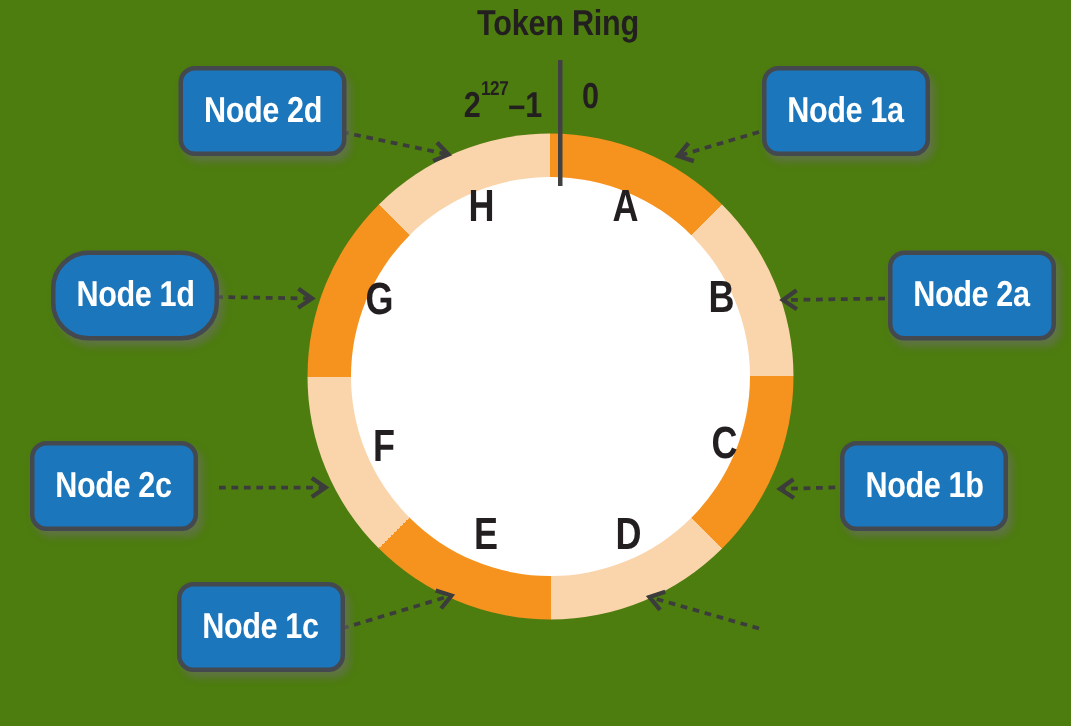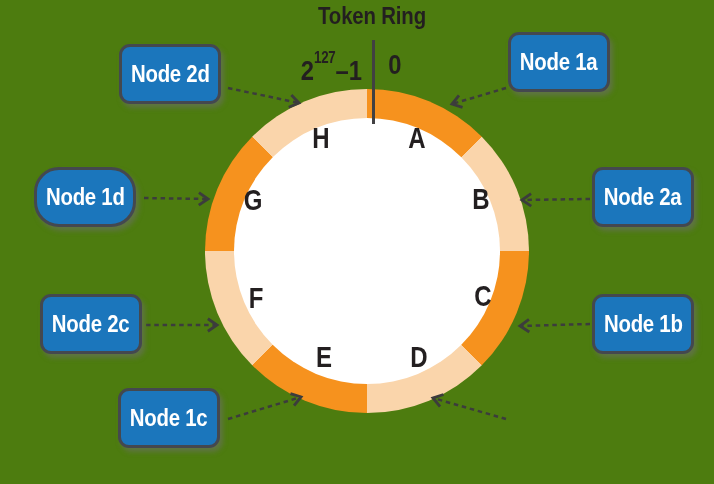--- a/index.html
+++ b/index.html
@@ -29,21 +29,21 @@
     top: 2px;
     transform: translateX(-50%);
     font-size: 24px;
     font-weight: 700;
     letter-spacing: -0.2px;
     white-space: nowrap;
   }
   .range-label {
     position: absolute;
     top: 51px;
-    font-size: 28px;
+    font-size: 24px;
     font-weight: 700;
     line-height: 28px;
     white-space: nowrap;
   }
   .range-label.left { right: 352px; }
   .range-label.left .cond { transform-origin: right center; }
   .range-label.right { left: 387px; }
   .range-label sup {
     font-size: 0.56em;
     position: relative;
@@ -91,21 +91,21 @@
     z-index: 2;
     font-size: 30px;
     font-weight: 700;
     transform: translate(-50%, -52%) scaleX(0.8);
     color: var(--text);
   }
 
   
   .node {
     position: absolute;
-    width: 102px;
+    width: 112px;
     height: 60px;
     background: var(--node-fill);
     border: 3px solid var(--node-border);
     border-radius: 11px;
     box-shadow: 3px 4px 5px rgba(110, 110, 110, 0.55);
     display: flex;
     align-items: center;
     justify-content: center;
     z-index: 4;
   }
@@ -163,33 +163,33 @@
   <span class="seg-label" style="left:483px; top:297px;">C</span>
   <span class="seg-label" style="left:419px; top:358px;">D</span>
   <span class="seg-label" style="left:324px; top:358px;">E</span>
   <span class="seg-label" style="left:256px; top:299px;">F</span>
   <span class="seg-label" style="left:253px; top:201px;">G</span>
   <span class="seg-label" style="left:321px; top:139px;">H</span>
 
   <div class="node" style="left:119px; top:44px;">
     <span class="node-label cond">Node 2d</span>
   </div>
-  <div class="node" style="left:508px; top:32px;text-align:center;">
+  <div class="node" style="left:508px; top:44px;text-align:center;">
     <span class="node-label cond">Node 1a</span>
   </div>
   <div class="node" style="left:34px;  top:167px;border-radius:25px;">
     <span class="node-label cond">Node 1d</span>
   </div>
   <div class="node" style="left:592px; top:167px;">
     <span class="node-label cond">Node 2a</span>
   </div>
-  <div class="node" style="left:40px;  top:294px;align-items:center;">
+  <div class="node" style="left:20px;  top:294px;align-items:center;">
     <span class="node-label cond">Node 2c</span>
   </div>
-  <div class="node" style="left:592px; top:294px;">
+  <div class="node" style="left:560px; top:294px;">
     <span class="node-label cond">Node 1b</span>
   </div>
   <div class="node" style="left:118px; top:388px;">
     <span class="node-label cond">Node 1c</span>
   </div>
 
   <svg class="arrows" viewBox="0 0 714 484">
     <defs>
       <marker id="chev" viewBox="0 0 14 14" refX="11" refY="7" markerWidth="16" markerHeight="16" orient="auto" markerUnits="userSpaceOnUse">
         <path class="chev-path" d="M3,1.5 L11,7 L3,12.5"></path>

